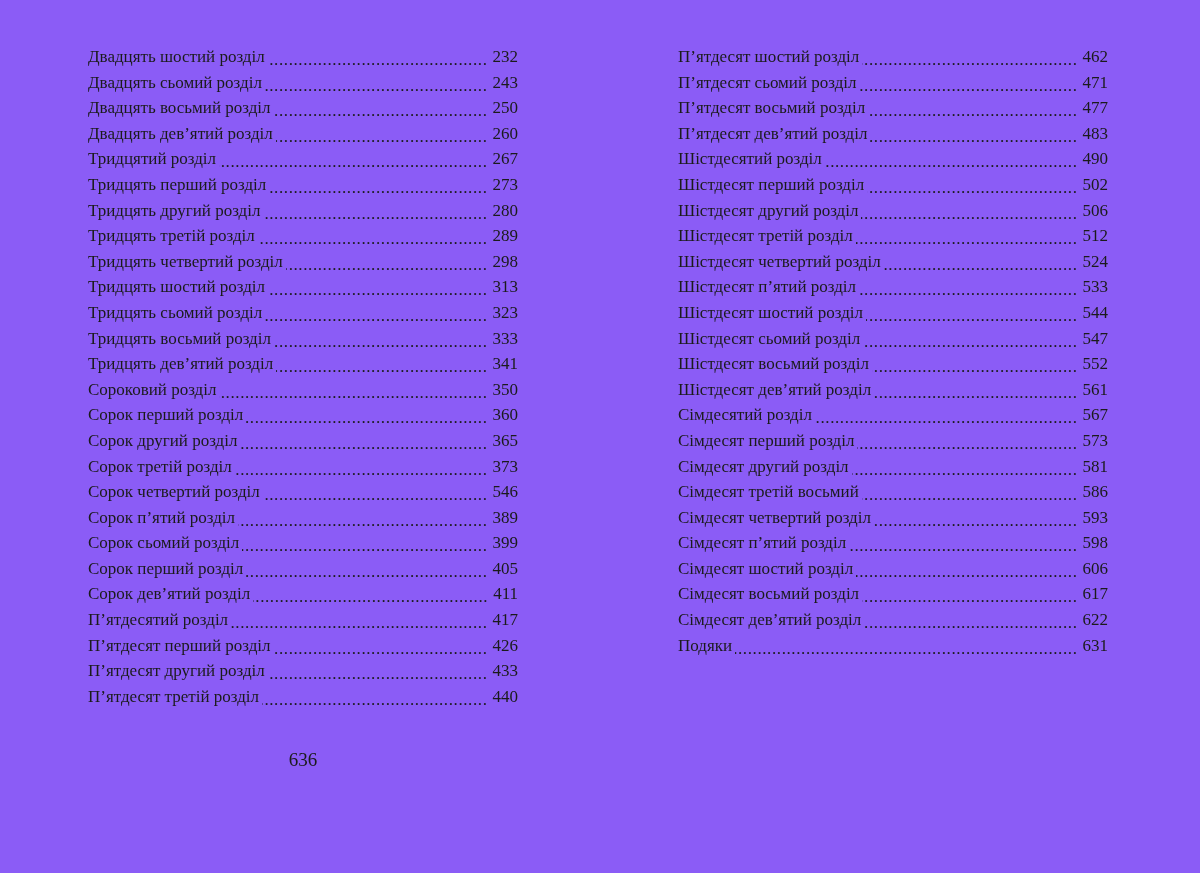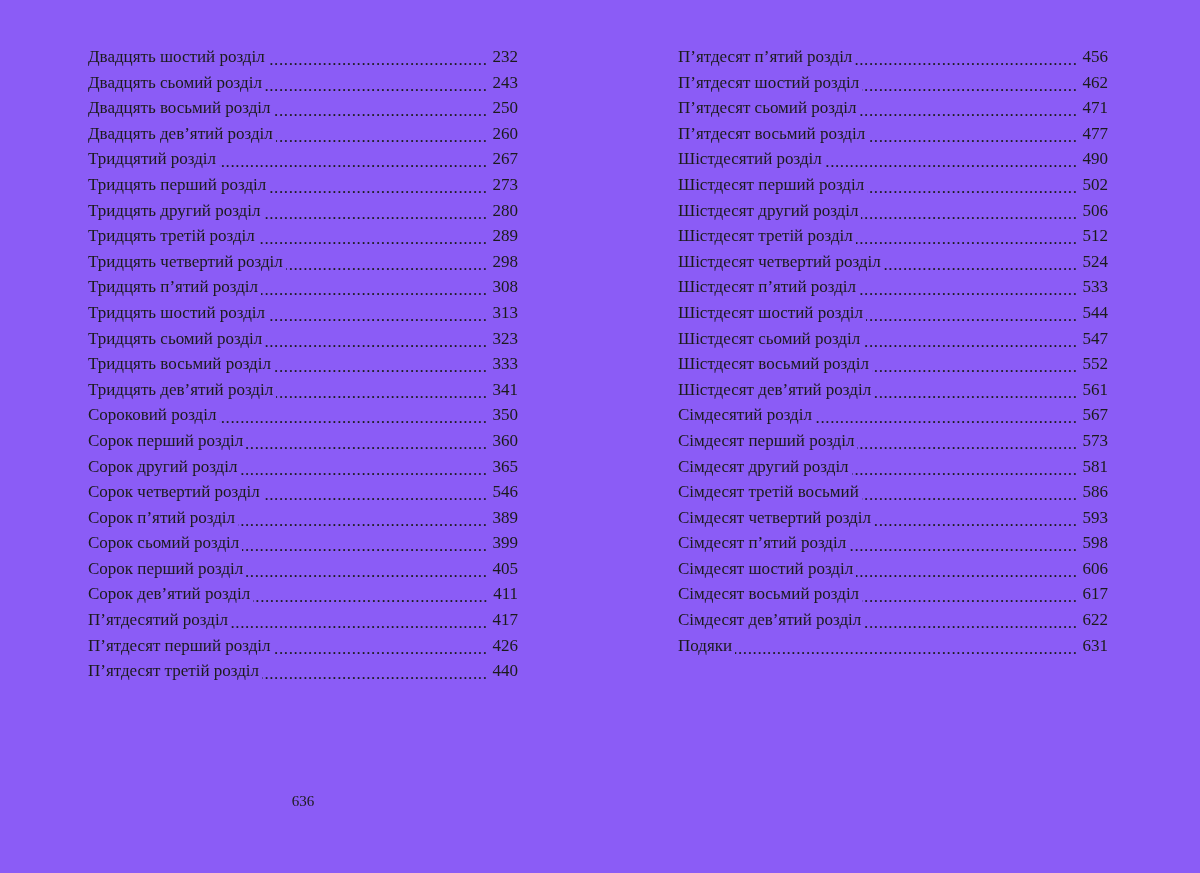--- a/index.html
+++ b/index.html
@@ -51,23 +51,23 @@
   }
   .toc-page {
     flex: 0 0 auto;
     padding-left: 5px;
     text-align: right;
   }
   .folio {
     position: absolute;
     left: 88px;
     width: 430px;
-    top: 793px;
+    top: 749px;
     text-align: center;
-    font-size: 15px;
+    font-size: 19px;
   }
 </style>
 </head>
 <body>
 
 <div class="page">
   <div class="toc-col col-left" id="col-left">
       <div class="toc-row">
         <span class="toc-title">Двадцять шостий розділ</span>
         <span class="toc-dots"></span>
@@ -107,25 +107,20 @@
         <span class="toc-title">Тридцять третій розділ</span>
         <span class="toc-dots"></span>
         <span class="toc-page">289</span>
       </div>
       <div class="toc-row">
         <span class="toc-title">Тридцять четвертий розділ</span>
         <span class="toc-dots"></span>
         <span class="toc-page">298</span>
       </div>
       <div class="toc-row">
-        <span class="toc-title">Тридцять п’ятий розділ</span>
-        <span class="toc-dots"></span>
-        <span class="toc-page">308</span>
-      </div>
-      <div class="toc-row">
         <span class="toc-title">Тридцять шостий розділ</span>
         <span class="toc-dots"></span>
         <span class="toc-page">313</span>
       </div>
       <div class="toc-row">
         <span class="toc-title">Тридцять сьомий розділ</span>
         <span class="toc-dots"></span>
         <span class="toc-page">323</span>
       </div>
       <div class="toc-row">
@@ -147,20 +142,25 @@
         <span class="toc-title">Сорок перший розділ</span>
         <span class="toc-dots"></span>
         <span class="toc-page">360</span>
       </div>
       <div class="toc-row">
         <span class="toc-title">Сорок другий розділ</span>
         <span class="toc-dots"></span>
         <span class="toc-page">365</span>
       </div>
       <div class="toc-row">
+        <span class="toc-title">Сорок третій розділ</span>
+        <span class="toc-dots"></span>
+        <span class="toc-page">373</span>
+      </div>
+      <div class="toc-row">
         <span class="toc-title">Сорок четвертий розділ</span>
         <span class="toc-dots"></span>
         <span class="toc-page">546</span>
       </div>
       <div class="toc-row">
         <span class="toc-title">Сорок п’ятий розділ</span>
         <span class="toc-dots"></span>
         <span class="toc-page">389</span>
       </div>
       <div class="toc-row">
@@ -180,47 +180,52 @@
       </div>
       <div class="toc-row">
         <span class="toc-title">П’ятдесятий розділ</span>
         <span class="toc-dots"></span>
         <span class="toc-page">417</span>
       </div>
       <div class="toc-row">
         <span class="toc-title">П’ятдесят перший розділ</span>
         <span class="toc-dots"></span>
         <span class="toc-page">426</span>
+      </div>
+      <div class="toc-row">
+        <span class="toc-title">П’ятдесят другий розділ</span>
+        <span class="toc-dots"></span>
+        <span class="toc-page">433</span>
       </div>
       <div class="toc-row">
         <span class="toc-title">П’ятдесят третій розділ</span>
         <span class="toc-dots"></span>
         <span class="toc-page">440</span>
       </div>
     </div>
   <div class="toc-col col-right" id="col-right">
       <div class="toc-row">
-        <span class="toc-title">П’ятдесят п’ятий розділ</span>
-        <span class="toc-dots"></span>
-        <span class="toc-page">456</span>
-      </div>
-      <div class="toc-row">
         <span class="toc-title">П’ятдесят шостий розділ</span>
         <span class="toc-dots"></span>
         <span class="toc-page">462</span>
       </div>
       <div class="toc-row">
         <span class="toc-title">П’ятдесят сьомий розділ</span>
         <span class="toc-dots"></span>
         <span class="toc-page">471</span>
       </div>
       <div class="toc-row">
         <span class="toc-title">П’ятдесят восьмий розділ</span>
         <span class="toc-dots"></span>
         <span class="toc-page">477</span>
+      </div>
+      <div class="toc-row">
+        <span class="toc-title">П’ятдесят дев’ятий розділ</span>
+        <span class="toc-dots"></span>
+        <span class="toc-page">483</span>
       </div>
       <div class="toc-row">
         <span class="toc-title">Шістдесятий розділ</span>
         <span class="toc-dots"></span>
         <span class="toc-page">490</span>
       </div>
       <div class="toc-row">
         <span class="toc-title">Шістдесят перший розділ</span>
         <span class="toc-dots"></span>
         <span class="toc-page">502</span>

